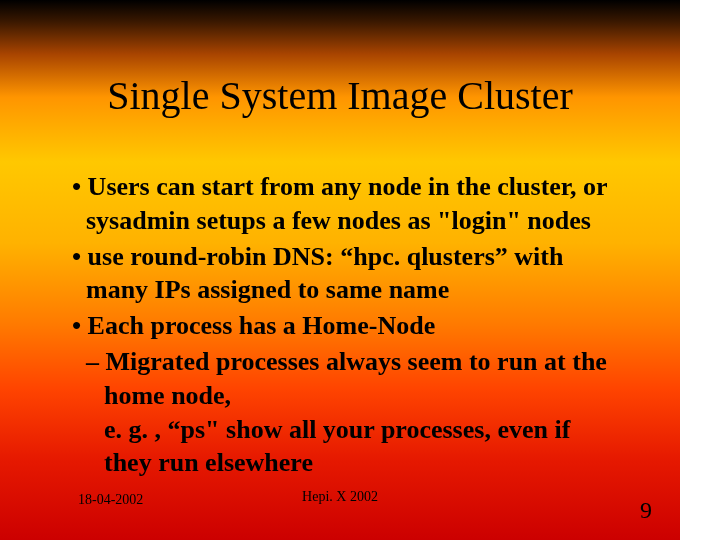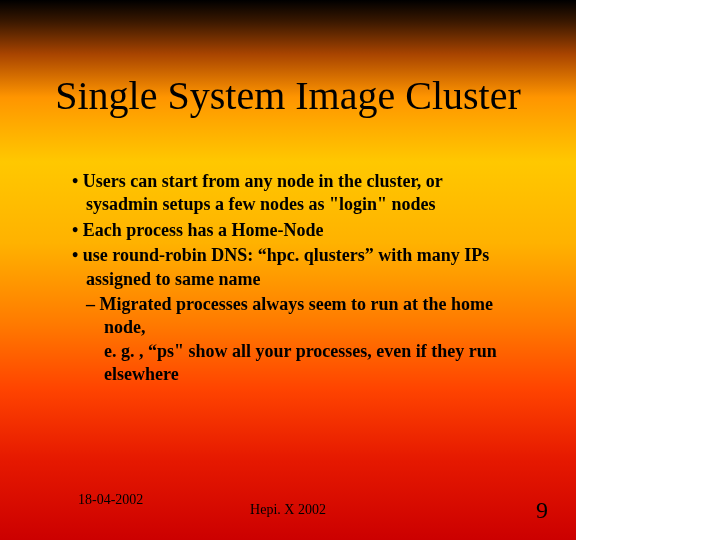--- a/index.html
+++ b/index.html
@@ -1,18 +1,18 @@
 <!DOCTYPE html>
 <html><head>
 <meta charset="utf-8">
 <style>
   * { margin: 0; padding: 0; box-sizing: border-box; }
   html, body { width: 720px; height: 540px; overflow: hidden; }
   .slide {
-    width: 576px;
+    width: 680px;
     height: 540px;
     background: linear-gradient(to bottom,
       #000000 0%,
       #3a1800 4%,
       #a84400 10%,
       #ff9500 18%,
       #ffc800 30%,
       #ffb200 45%,
       #ff7a00 60%,
       #ff4400 72%,
@@ -29,21 +29,21 @@
     width: 100%;
     text-align: center;
     font-size: 40px;
     font-weight: normal;
   }
   .body {
     position: absolute;
     top: 170px;
     left: 72px;
     right: 60px;
-    font-size: 18px;
+    font-size: 26px;
     font-weight: bold;
     line-height: 1.3;
   }
   .b1 {
     text-indent: -14px;
     padding-left: 14px;
     margin-bottom: 2px;
   }
   .b2 {
     text-indent: -18px;
@@ -60,40 +60,40 @@
   }
   .footer-left {
     position: absolute;
     left: 78px;
     bottom: 10px;
   }
   .footer-center {
     position: absolute;
     left: 50%;
     transform: translateX(-50%);
-    bottom: 0;
+    bottom: 13px;
   }
   .footer-right {
     position: absolute;
     right: 28px;
     bottom: -6px;
     font-size: 24px;
   }
 </style>
 </head>
 <body>
 
 <div class="slide">
 
   <div class="title">Single System Image Cluster</div>
 
   <div class="body">
     <div class="b1">• Users can start from any node in the cluster, or sysadmin setups a few nodes as "login" nodes</div>
+    <div class="b1">• use round-robin DNS:  “hpc. qlusters” with many IPs assigned to same name</div>
     <div class="b1">• Each process has a Home-Node</div>
-    <div class="b1">• use round-robin DNS:  “hpc. qlusters” with many IPs assigned to same name</div>
     <div class="b2">– Migrated processes always seem to run at the home node,<br>e. g. , “ps" show all your processes, even if they run elsewhere</div>
   </div>
 
   <div class="footer">
     <span class="footer-left">18-04-2002</span>
     <span class="footer-center">Hepi. X 2002</span>
     <span class="footer-right">9</span>
   </div>
 
 </div>

